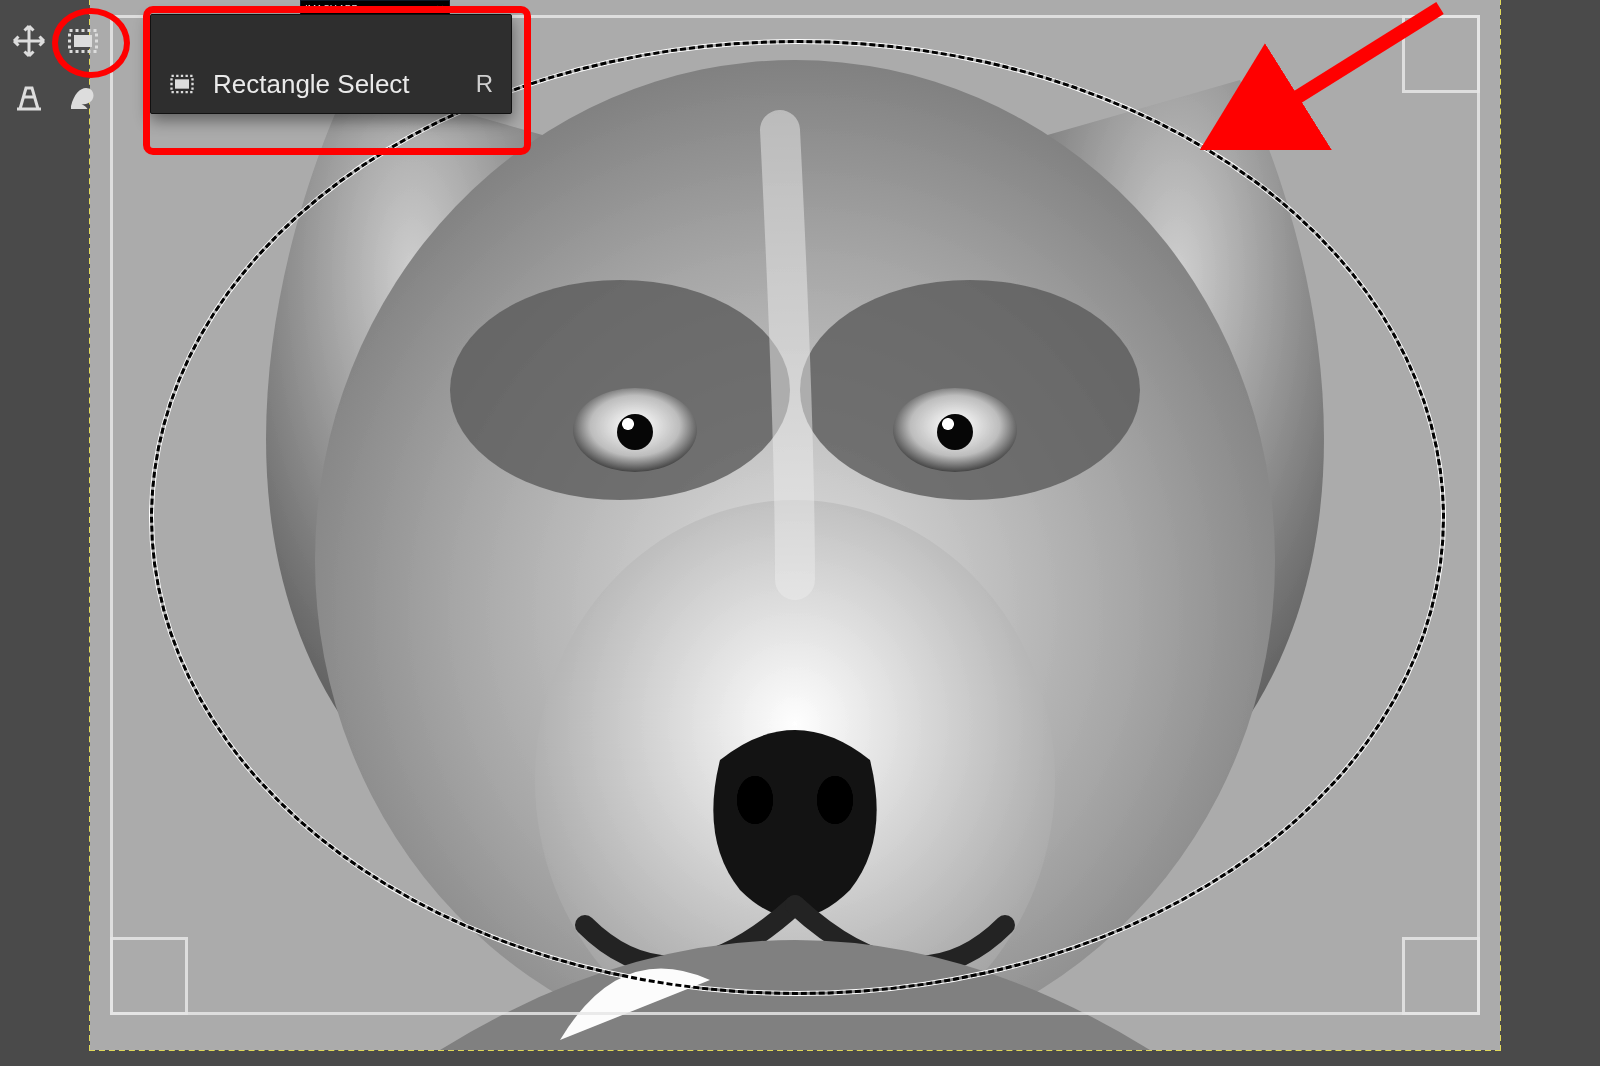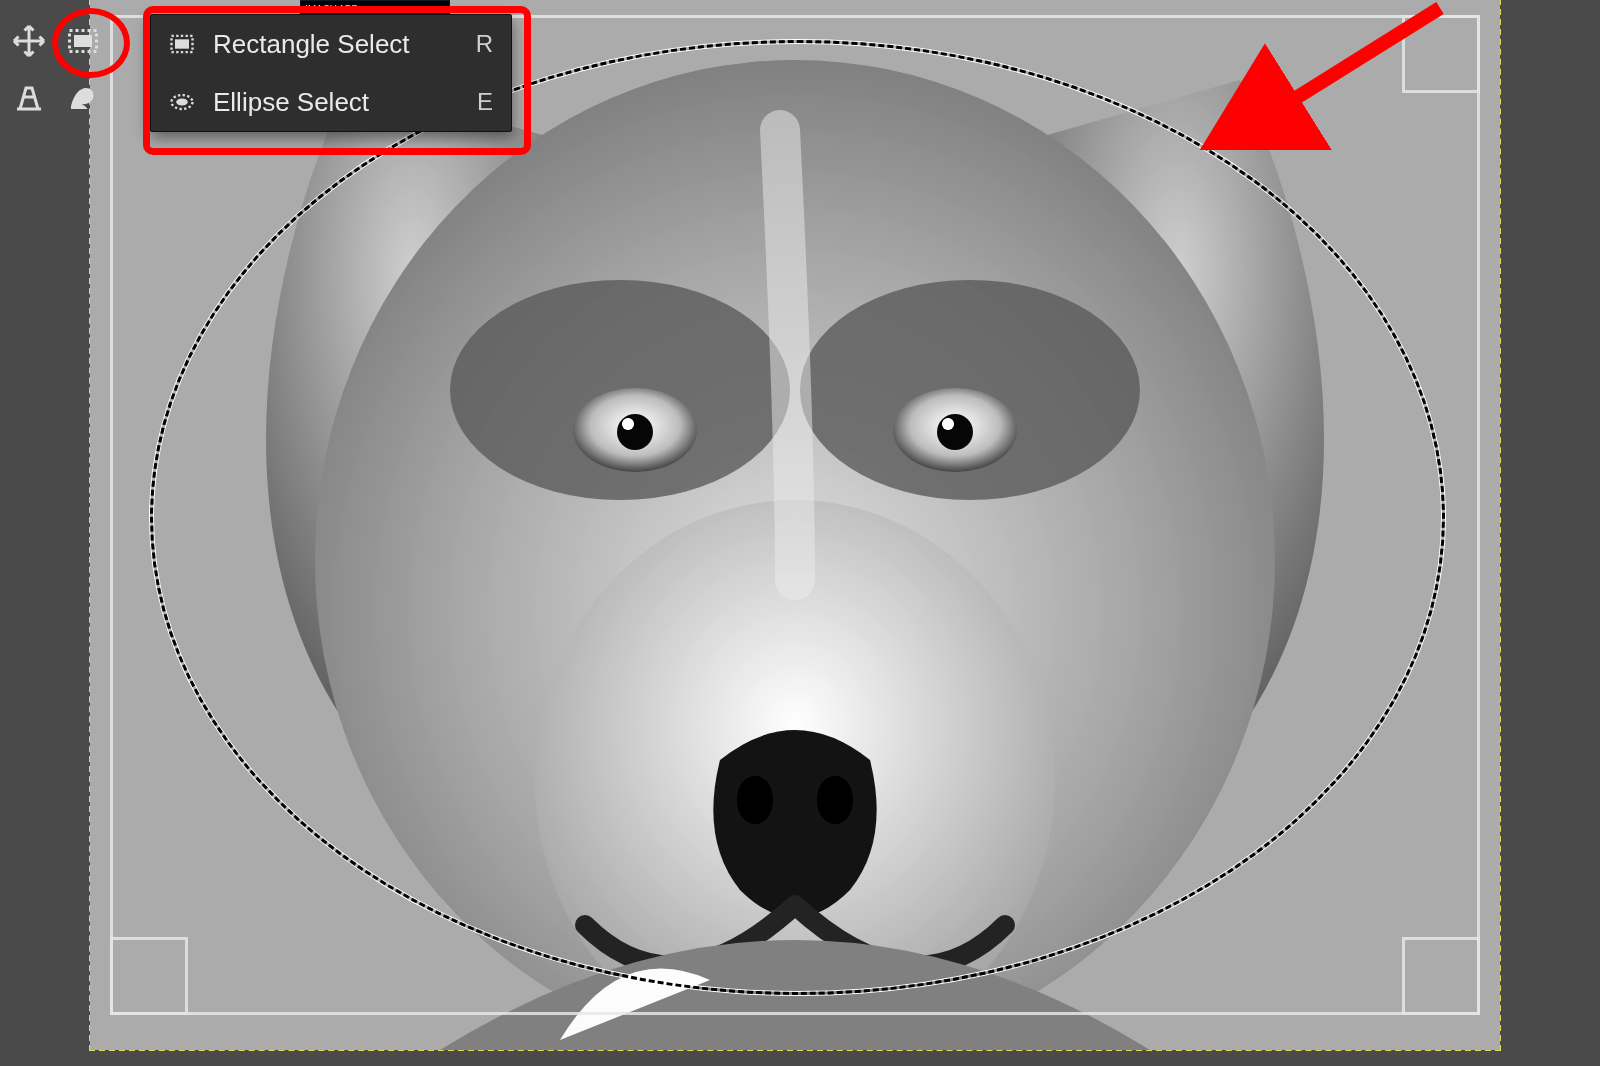--- a/index.html
+++ b/index.html
@@ -123,20 +123,21 @@
   }
   .context-menu .row {
     display: flex;
     align-items: center;
     height: 58px;
     padding: 0 18px 0 14px;
     color: #eaeaea;
     font-size: 26px;
     cursor: pointer;
     gap: 14px;
+    margin-top: 40px;
   }
   .context-menu .row .icon { width: 34px; display:flex; justify-content:center; }
   .context-menu .row .label { flex: 1; }
   .context-menu .row .shortcut { color:#cfcfcf; font-size:24px; }
 
   
   .menu-highlight {
     position: absolute;
     left: 143px;
     top: 6px;
@@ -267,30 +268,20 @@
   <div class="row">
     <span class="icon">
       <svg viewBox="0 0 24 24" width="28" height="28">
         <rect x="3" y="5" width="18" height="14" fill="none" stroke="#ddd" stroke-width="2" stroke-dasharray="2 2"></rect>
         <rect x="6" y="8" width="12" height="8" fill="#ddd"></rect>
       </svg>
     </span>
     <span class="label">Rectangle Select</span>
     <span class="shortcut">R</span>
   </div>
-  <div class="row">
-    <span class="icon">
-      <svg viewBox="0 0 24 24" width="28" height="28">
-        <ellipse cx="12" cy="12" rx="9" ry="6" fill="none" stroke="#ddd" stroke-width="2" stroke-dasharray="2 2"></ellipse>
-        <ellipse cx="12" cy="12" rx="5" ry="3" fill="#ddd"></ellipse>
-      </svg>
-    </span>
-    <span class="label">Ellipse Select</span>
-    <span class="shortcut">E</span>
-  </div>
 </div>
 
 <div class="menu-highlight"></div>
 
 <svg class="arrow" viewBox="0 0 260 150">
   <defs>
     <marker id="ah" viewBox="0 0 12 12" refX="6" refY="6" markerWidth="9" markerHeight="9" orient="auto-start-reverse">
       <path d="M0 0 L12 6 L0 12 Z" fill="#ff0000"></path>
     </marker>
   </defs>

